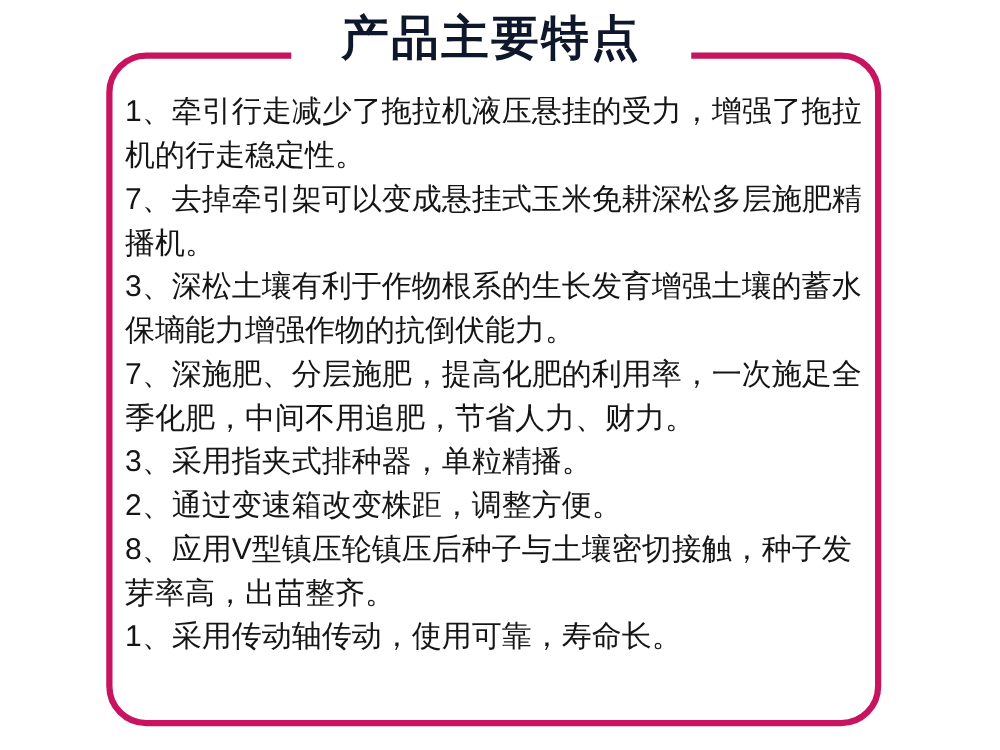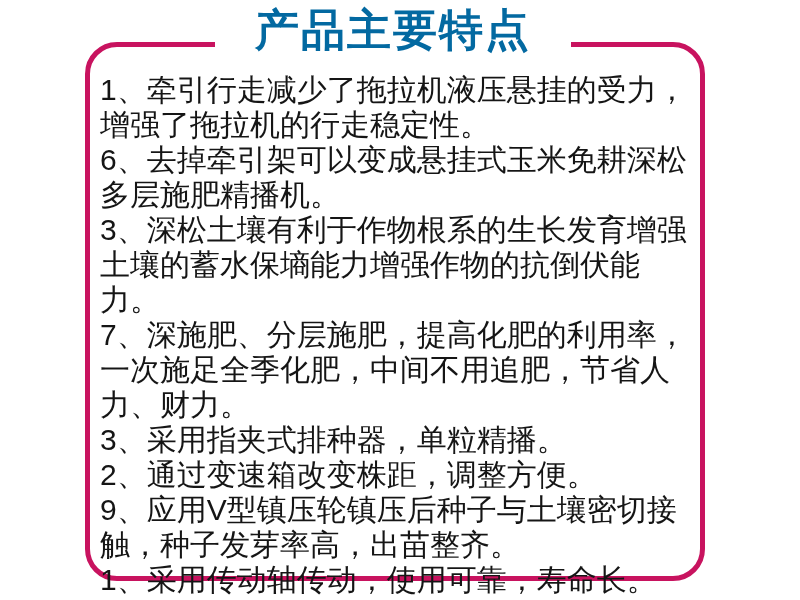--- a/index.html
+++ b/index.html
@@ -27,53 +27,53 @@
     background: transparent;
   }
   .title {
     position: absolute;
     top: 4px;
     left: 393px;
     transform: translateX(-50%);
     background: #ffffff;
     padding: 0 40px;
     font-family: "Liberation Serif", "DejaVu Serif", serif;
-    font-size: 44px;
+    font-size: 38px;
     font-weight: bold;
     letter-spacing: 2px;
     line-height: 54px;
-    color: #0369a1;
+    color: #0f172a;
     white-space: nowrap;
   }
   .content {
     position: absolute;
     left: 100px;
     top: 72px;
     width: 592px;
     color: #151515;
-    font-size: 30px;
+    font-size: 24px;
     line-height: 35px;
     text-align: left;
     letter-spacing: 0;
   }
   .content p.feature-item {
     margin: 0;
     padding: 0;
     word-break: break-all;
   }
 </style>
 </head>
 <body>
 
 <div class="page">
   <div class="frame"></div>
   <div class="title">产品主要特点</div>
   <div class="content">
       <p class="feature-item">1、牵引行走减少了拖拉机液压悬挂的受力，增强了拖拉机的行走稳定性。</p>
-      <p class="feature-item">6、去掉牵引架可以变成悬挂式玉米免耕深松多层施肥精播机。</p>
+      <p class="feature-item">7、去掉牵引架可以变成悬挂式玉米免耕深松多层施肥精播机。</p>
       <p class="feature-item">3、深松土壤有利于作物根系的生长发育增强土壤的蓄水保墒能力增强作物的抗倒伏能力。</p>
       <p class="feature-item">7、深施肥、分层施肥，提高化肥的利用率，一次施足全季化肥，中间不用追肥，节省人力、财力。</p>
       <p class="feature-item">3、采用指夹式排种器，单粒精播。</p>
       <p class="feature-item">2、通过变速箱改变株距，调整方便。</p>
-      <p class="feature-item">9、应用V型镇压轮镇压后种子与土壤密切接触，种子发芽率高，出苗整齐。</p>
+      <p class="feature-item">8、应用V型镇压轮镇压后种子与土壤密切接触，种子发芽率高，出苗整齐。</p>
       <p class="feature-item">1、采用传动轴传动，使用可靠，寿命长。</p>
     </div>
 </div>
 
 </body></html>

